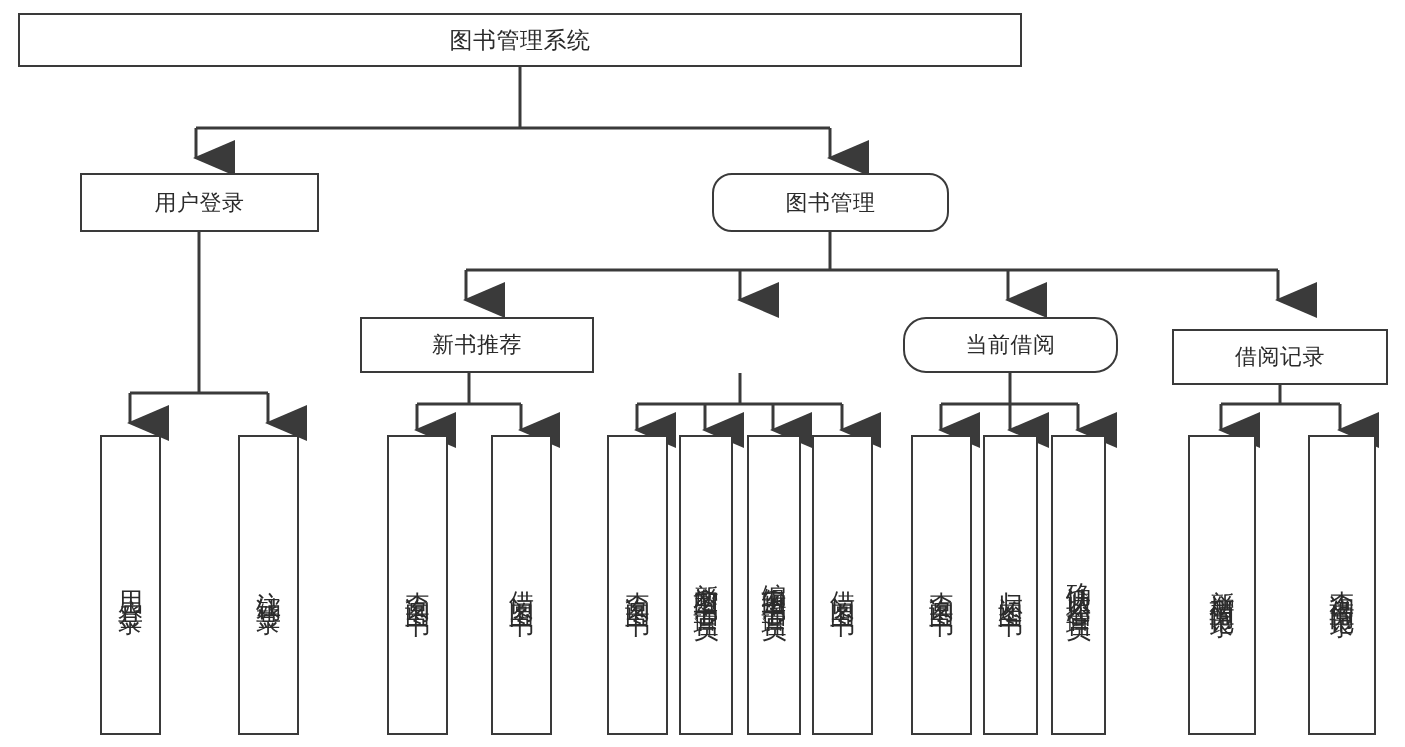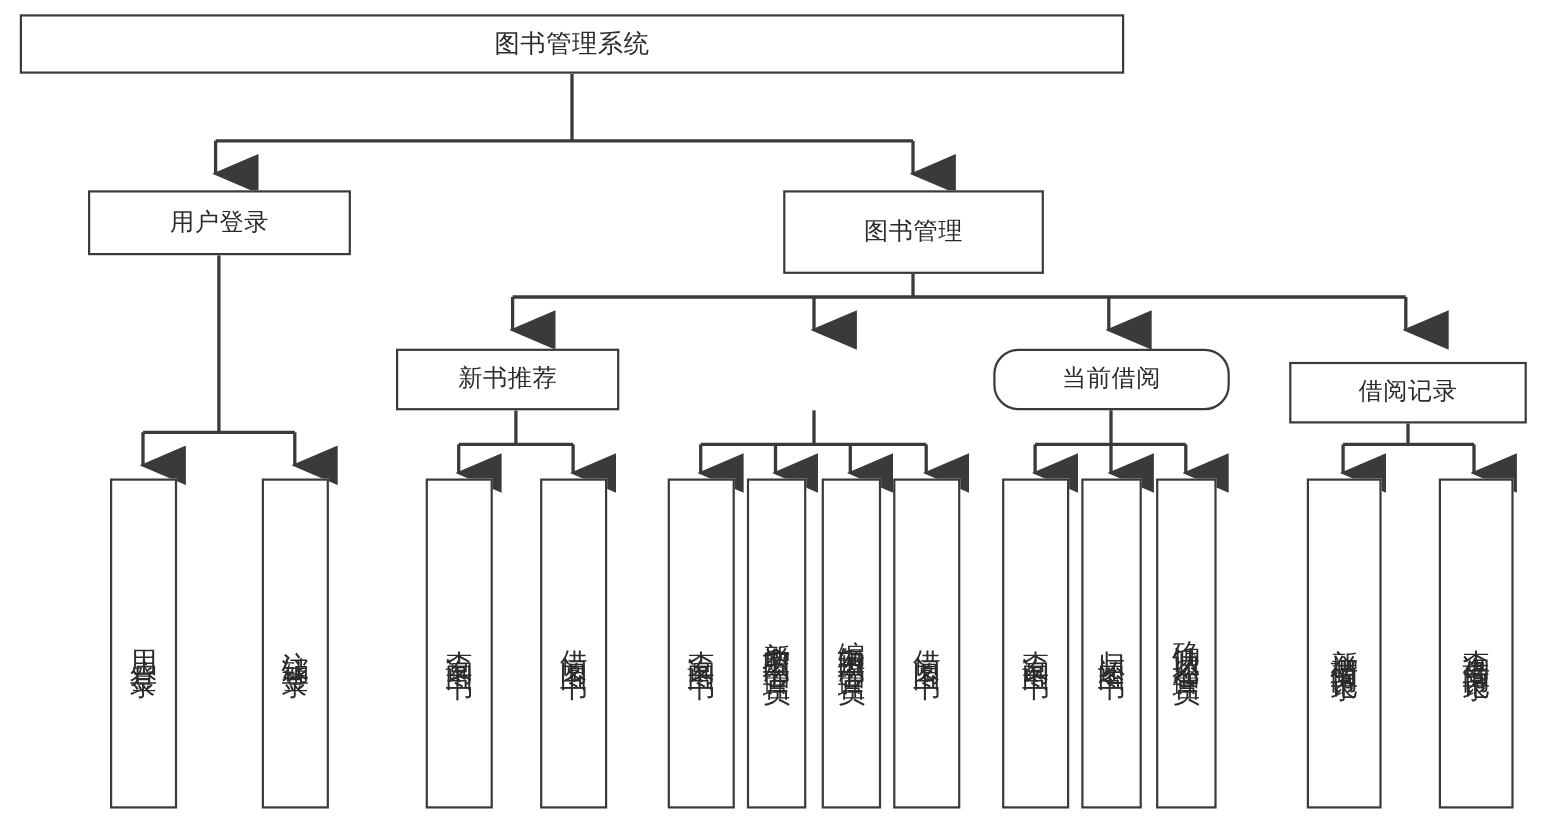--- a/index.html
+++ b/index.html
@@ -125,25 +125,25 @@
     </g>
   </svg>
 
   <div class="node horiz root" style="left:18px;top:13px;width:1004px;height:54px;">
     <span class="label">图书管理系统</span>
   </div>
 
   <div class="node horiz" style="left:80px;top:173px;width:239px;height:59px;">
     <span class="label">用户登录</span>
   </div>
-  <div class="node horiz" style="left:712px;top:173px;width:237px;height:76px;">
+  <div class="node horiz" style="left:712px;top:173px;width:237px;height:59px;border-radius:20px;">
     <span class="label">图书管理</span>
   </div>
 
-  <div class="node horiz" style="left:360px;top:317px;width:203px;height:56px;">
+  <div class="node horiz" style="left:360px;top:317px;width:234px;height:56px;">
     <span class="label">新书推荐</span>
   </div>
   <div class="node horiz" style="left:903px;top:317px;width:215px;height:56px;border-radius:23px;">
     <span class="label">当前借阅</span>
   </div>
   <div class="node horiz" style="left:1172px;top:329px;width:216px;height:56px;">
     <span class="label">借阅记录</span>
   </div>
 
   <div class="node vert" style="left:100px;top:435px;width:61px;height:300px;">

